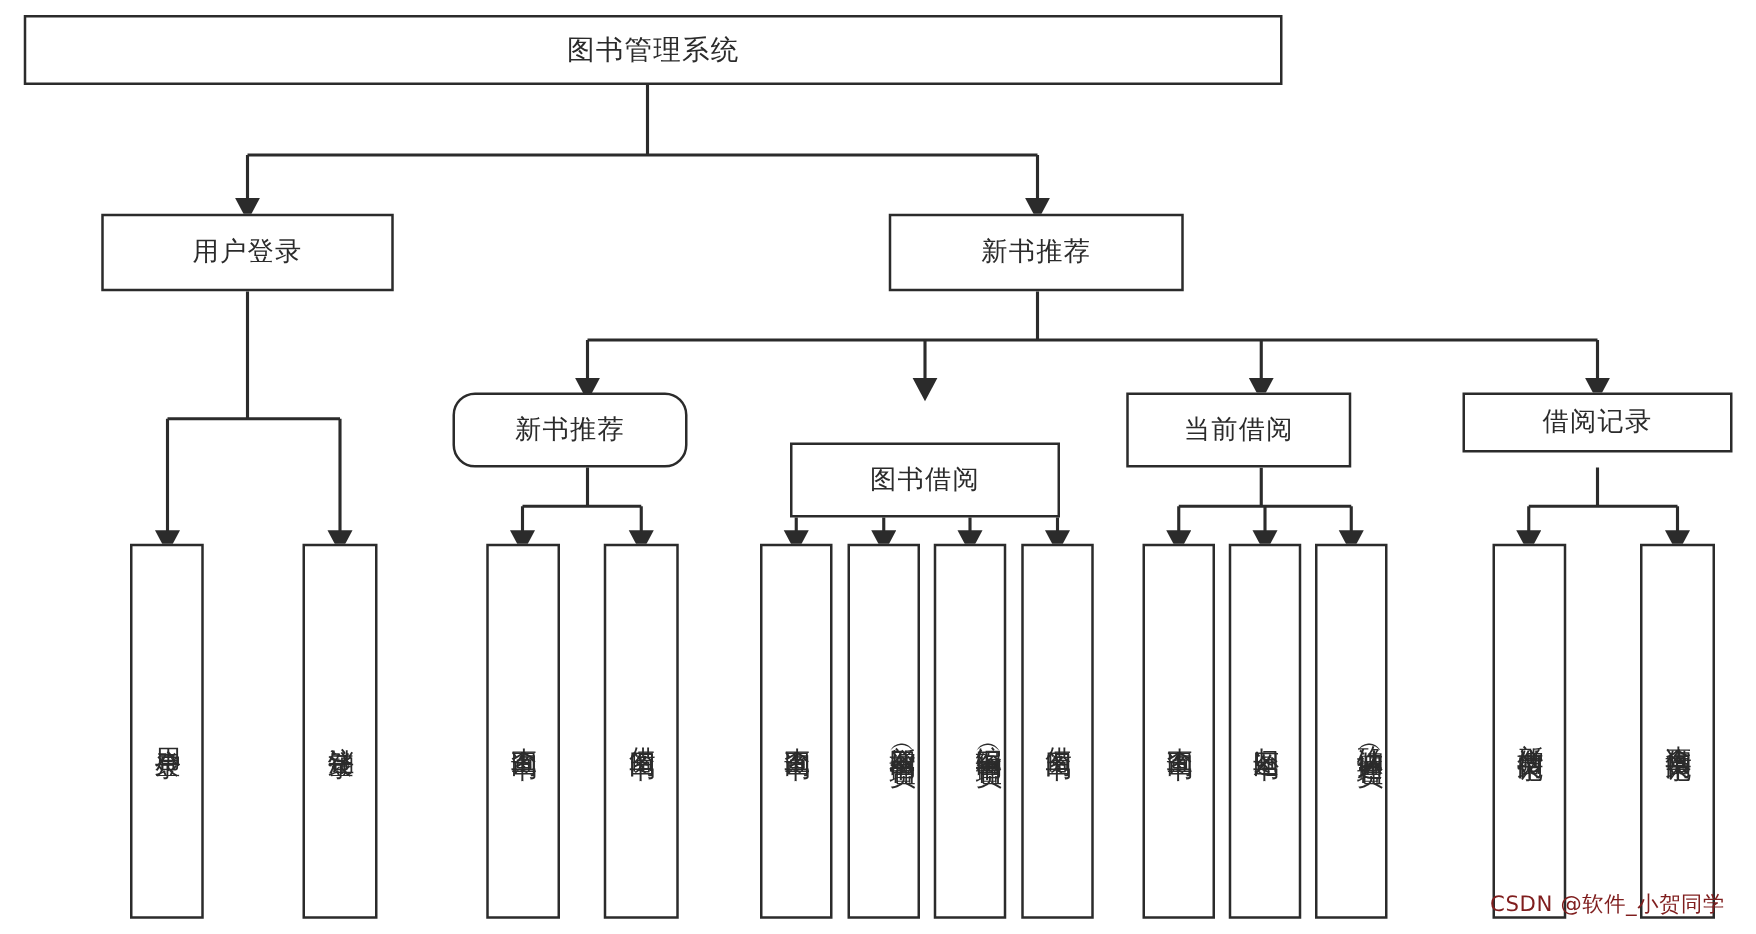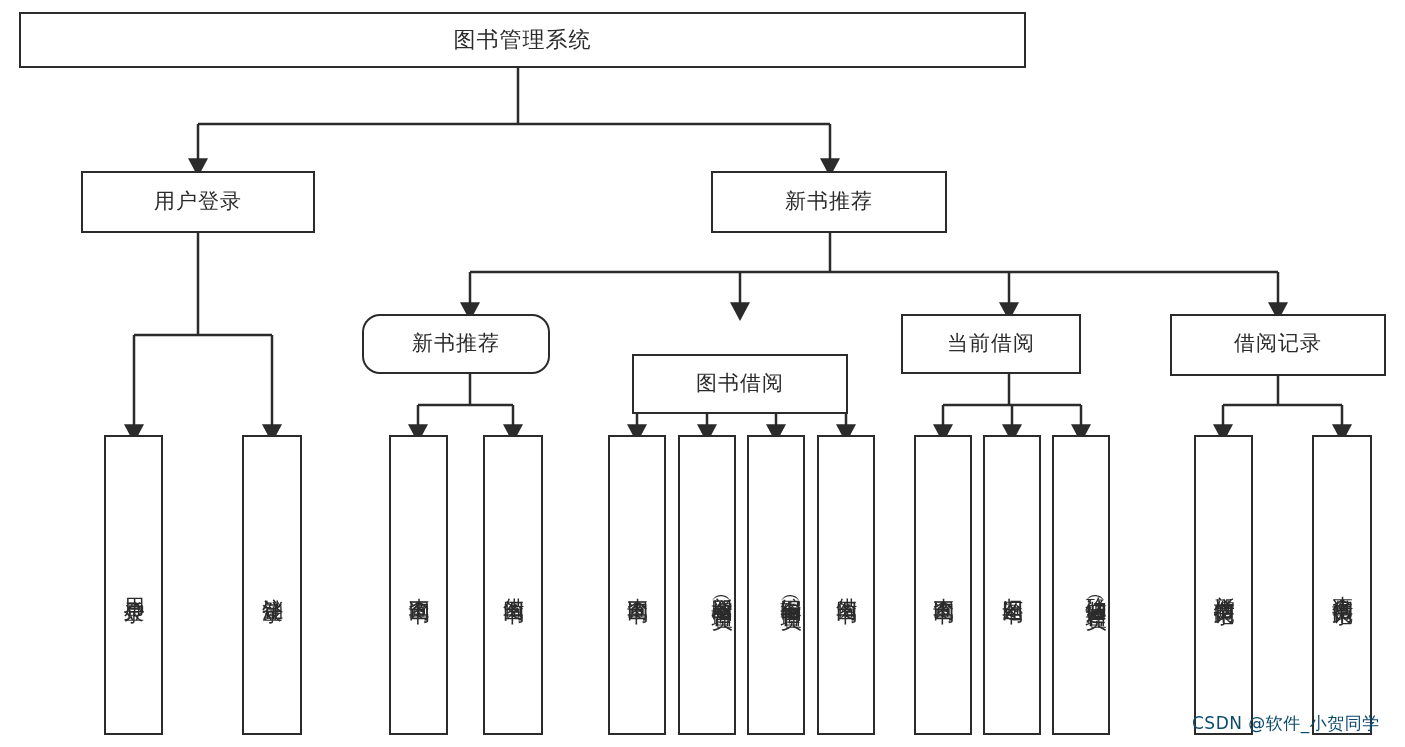--- a/index.html
+++ b/index.html
@@ -59,21 +59,21 @@
   }
   .node-v.vcenter {
     align-items: center;
     padding-top: 0;
   }
   .watermark {
     position: absolute;
     left: 1192px;
     top: 712px;
     font-size: 17px;
-    color: #0c4a6e;
+    color: #7f1d1d;
     white-space: nowrap;
     z-index: 3;
     letter-spacing: 0.5px;
   }
 </style>
 </head>
 <body>
 
 <div id="canvas">
 
@@ -129,21 +129,21 @@
   </svg>
 
   <div class="node node-h node-root" style="left:19px; top:12px; width:1007px; height:56px;font-family:Liberation Serif, serif;">图书管理系统</div>
 
   <div class="node node-h" style="left:81px; top:171px; width:234px; height:62px;">用户登录</div>
   <div class="node node-h" style="left:711px; top:171px; width:236px; height:62px;">新书推荐</div>
 
   <div class="node node-h" style="left:362px; top:314px; width:188px; height:60px;border-radius:18px;">新书推荐</div>
   <div class="node node-h" style="left:632px; top:314px; width:216px; height:60px;margin-top:40px;">图书借阅</div>
   <div class="node node-h" style="left:901px; top:314px; width:180px; height:60px;">当前借阅</div>
-  <div class="node node-h" style="left:1170px; top:314px; width:216px; height:62px;font-family:Liberation Mono, monospace;">借阅记录</div>
+  <div class="node node-h" style="left:1170px; top:314px; width:216px; height:48px;">借阅记录</div>
 
   <div class="node node-v vcenter" style="left:104px; top:435px; width:59px; height:300px;">用户登录</div>
   <div class="node node-v vcenter" style="left:242px; top:435px; width:60px; height:300px;">注销登录</div>
 
   <div class="node node-v vcenter" style="left:389px; top:435px; width:59px; height:300px;">查询图书</div>
   <div class="node node-v vcenter" style="left:483px; top:435px; width:60px; height:300px;">借阅图书</div>
 
   <div class="node node-v vcenter" style="left:608px; top:435px; width:58px; height:300px;">查询图书</div>
   <div class="node node-v" style="left:678px; top:435px; width:58px; height:300px;">新增图书（管理员）</div>
   <div class="node node-v" style="left:747px; top:435px; width:58px; height:300px;">编辑图书（管理员）</div>

